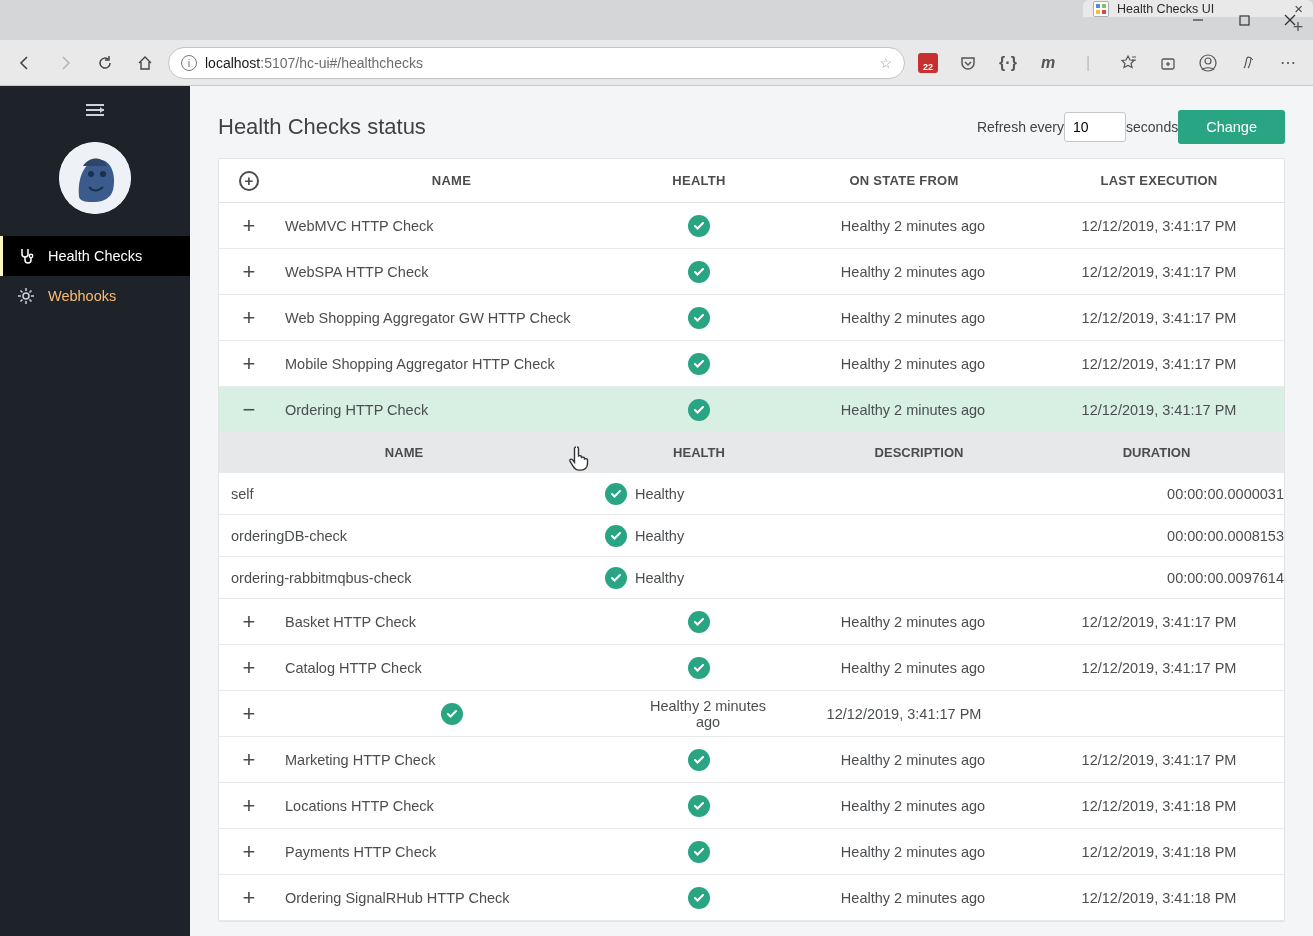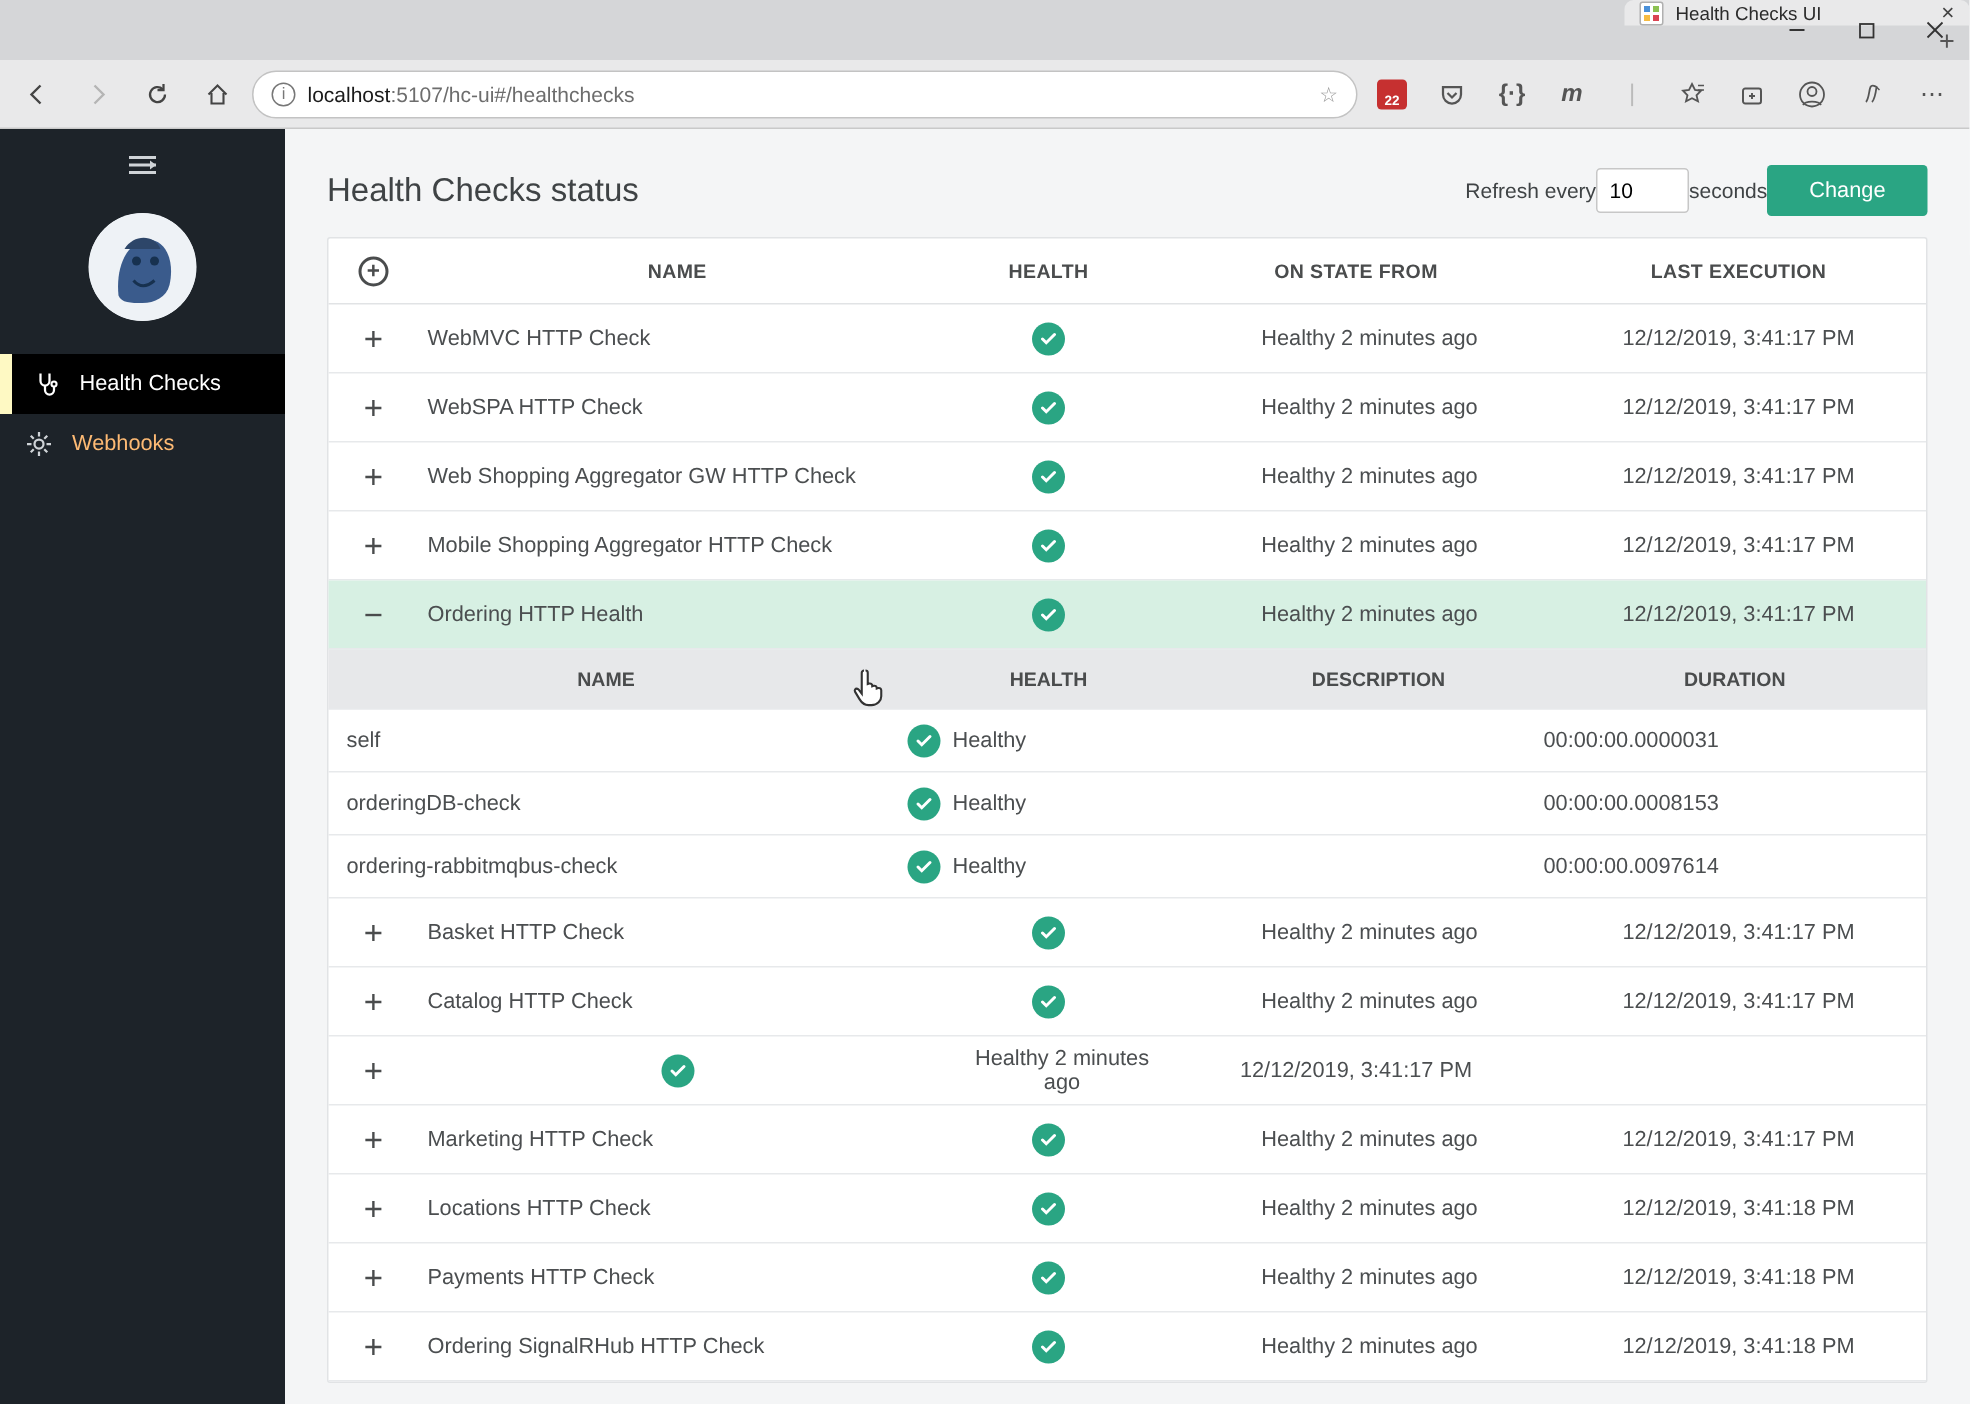--- a/index.html
+++ b/index.html
@@ -115,21 +115,21 @@
     }
     .avatar {
       width:72px;height:72px;border-radius:50%;background:#e7ecf1;display:flex;
       align-items:center;justify-content:center;overflow:hidden;
     }
     .nav-item {
       height:40px;display:flex;align-items:center;gap:12px;padding-left:16px;
       color:#fdba74;font-size:14.5px;cursor:pointer;
     }
     .nav-item.active {
-      background:#000;color:#fff;border-left:8px solid #fef9c3;padding-left:13px;
+      background:#000;color:#fff;border-left:3px solid #fef9c3;padding-left:13px;
     }
     .nav-item .nav-icon { width:20px;display:flex;justify-content:center;color:#cfd3d7;}
 
     .main {
       flex:1;overflow:auto;padding:24px 28px 40px 28px;
       position:relative;
     }
     .main-header {
       display:flex;align-items:center;margin-bottom:14px;
     }
@@ -196,21 +196,21 @@
     .sub-header {
       height:40px;background:#e7e8ea;color:#4a4c4d;font-size:13px;font-weight:700;
       text-align:center;
     }
     .sub-row {
       height:42px;font-size:14.5px;color:#4b4e50;
     }
     .sub-row .sub-name { padding-left:12px;}
     .sub-row .sub-health { display:flex;align-items:center;gap:8px;padding-left:16px;}
     .sub-row .sub-desc { }
-    .sub-row .sub-duration { text-align:left;}
+    .sub-row .sub-duration { text-align:right;}
 
     
     .main::-webkit-scrollbar { width:16px;}
     .main::-webkit-scrollbar-track { background:#efefef;}
     .main::-webkit-scrollbar-thumb { background:#c3c3c3;}
 
     .cursor-hand {
       position:absolute; left:378px; top:358px; pointer-events:none;
     }
   </style>
@@ -435,21 +435,21 @@
                 <svg width="12" height="12" viewBox="0 0 12 12">
                   <path d="M2 6l2.5 2.5L10 3" fill="none" stroke="#fff" stroke-width="2" stroke-linecap="round"></path>
                 </svg>
               </span>
             </div>
             <div class="cell-state">Healthy 2 minutes ago</div>
             <div class="cell-exec">12/12/2019, 3:41:17 PM</div>
           </div>
           <div class="data-row expanded">
             <div class="expander">−</div>
-            <div class="cell-name">Ordering HTTP Health</div>
+            <div class="cell-name">Ordering HTTP Check</div>
             <div class="cell-health">
               <span class="badge-ok">
                 <svg width="12" height="12" viewBox="0 0 12 12">
                   <path d="M2 6l2.5 2.5L10 3" fill="none" stroke="#fff" stroke-width="2" stroke-linecap="round"></path>
                 </svg>
               </span>
             </div>
             <div class="cell-state">Healthy 2 minutes ago</div>
             <div class="cell-exec">12/12/2019, 3:41:17 PM</div>
           </div>

